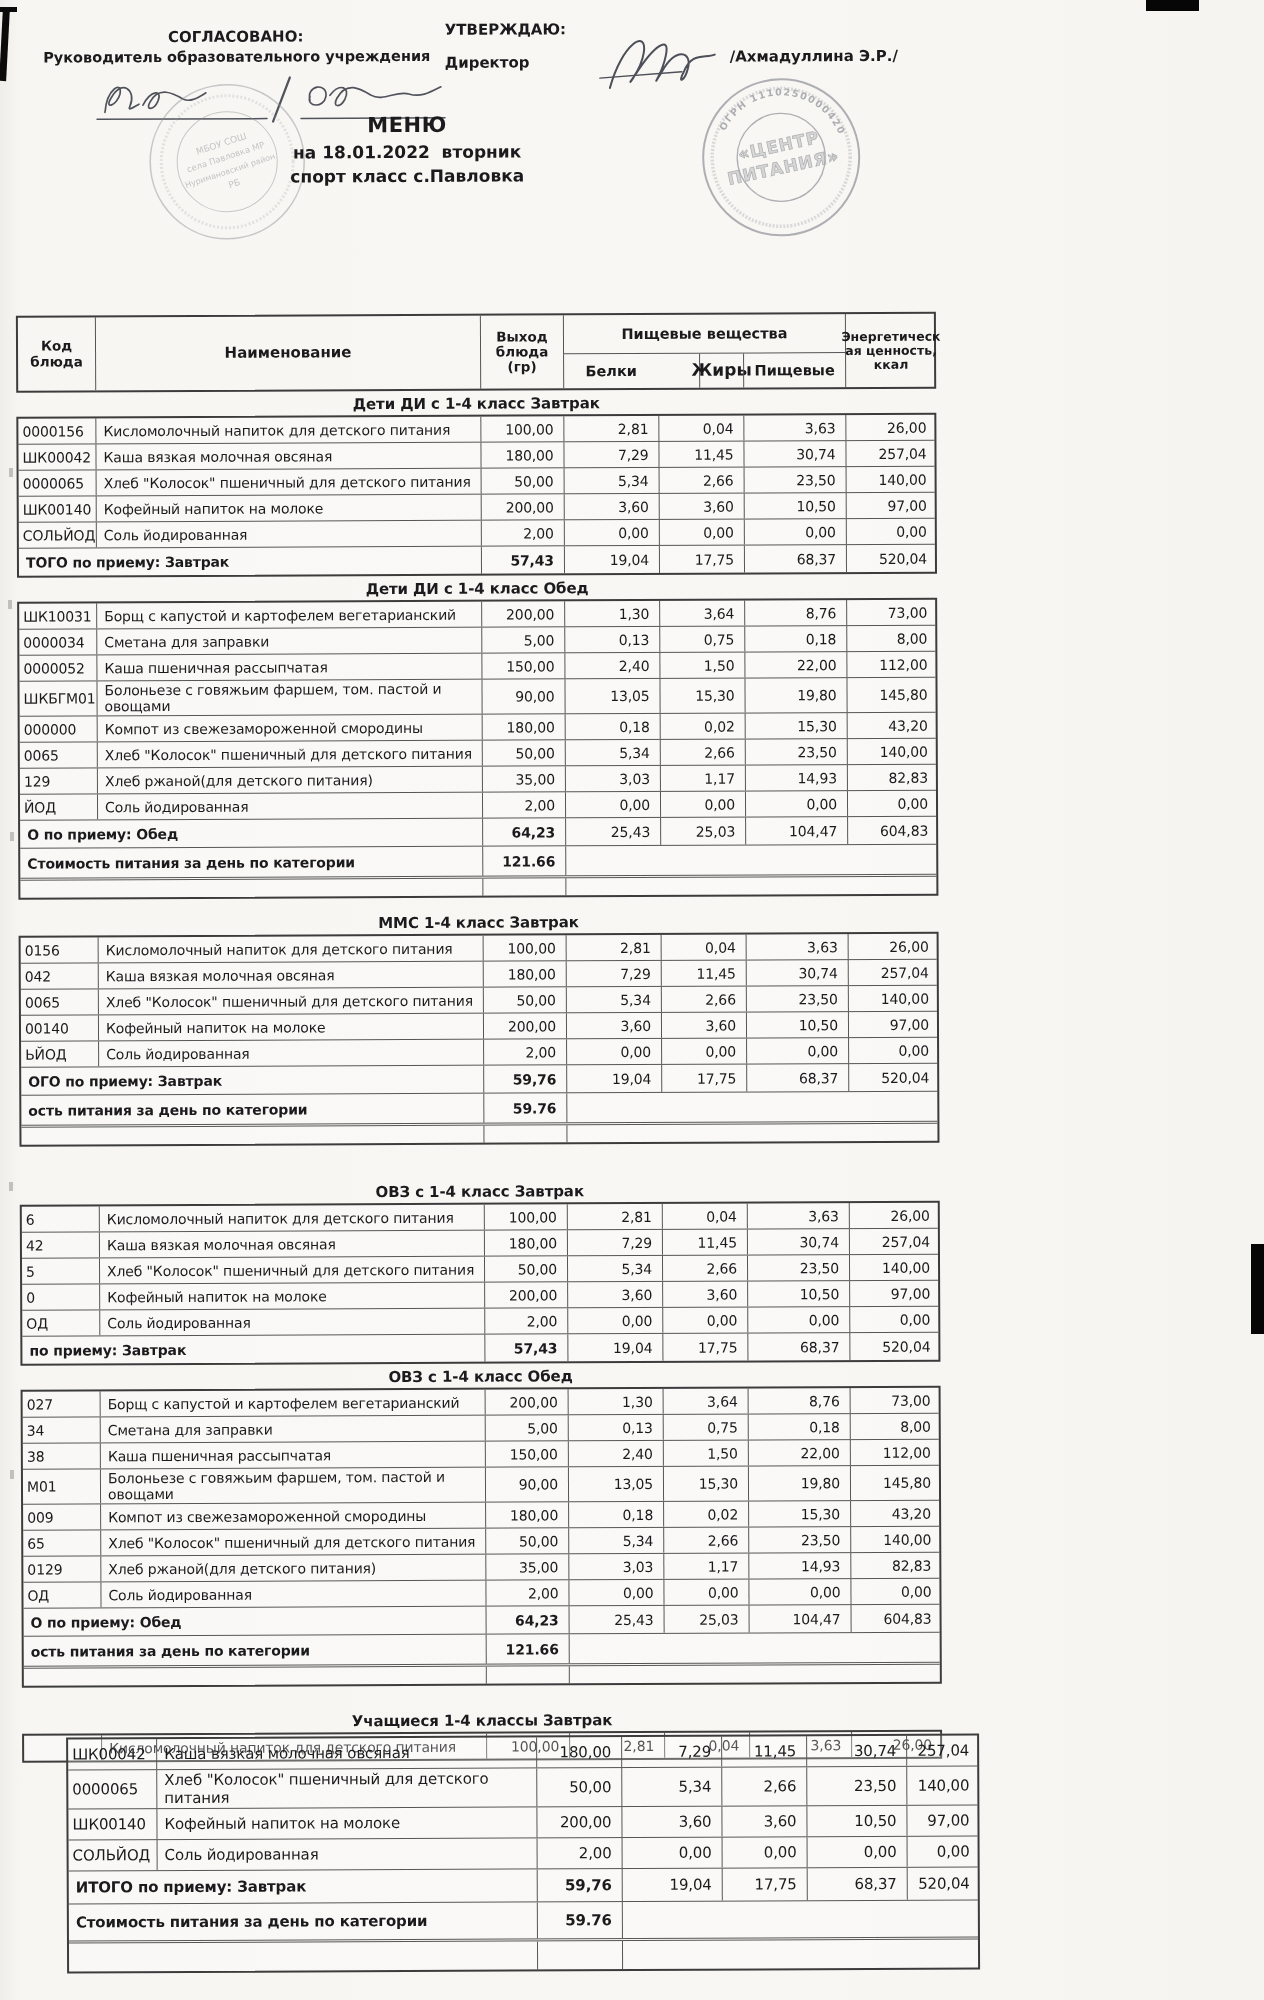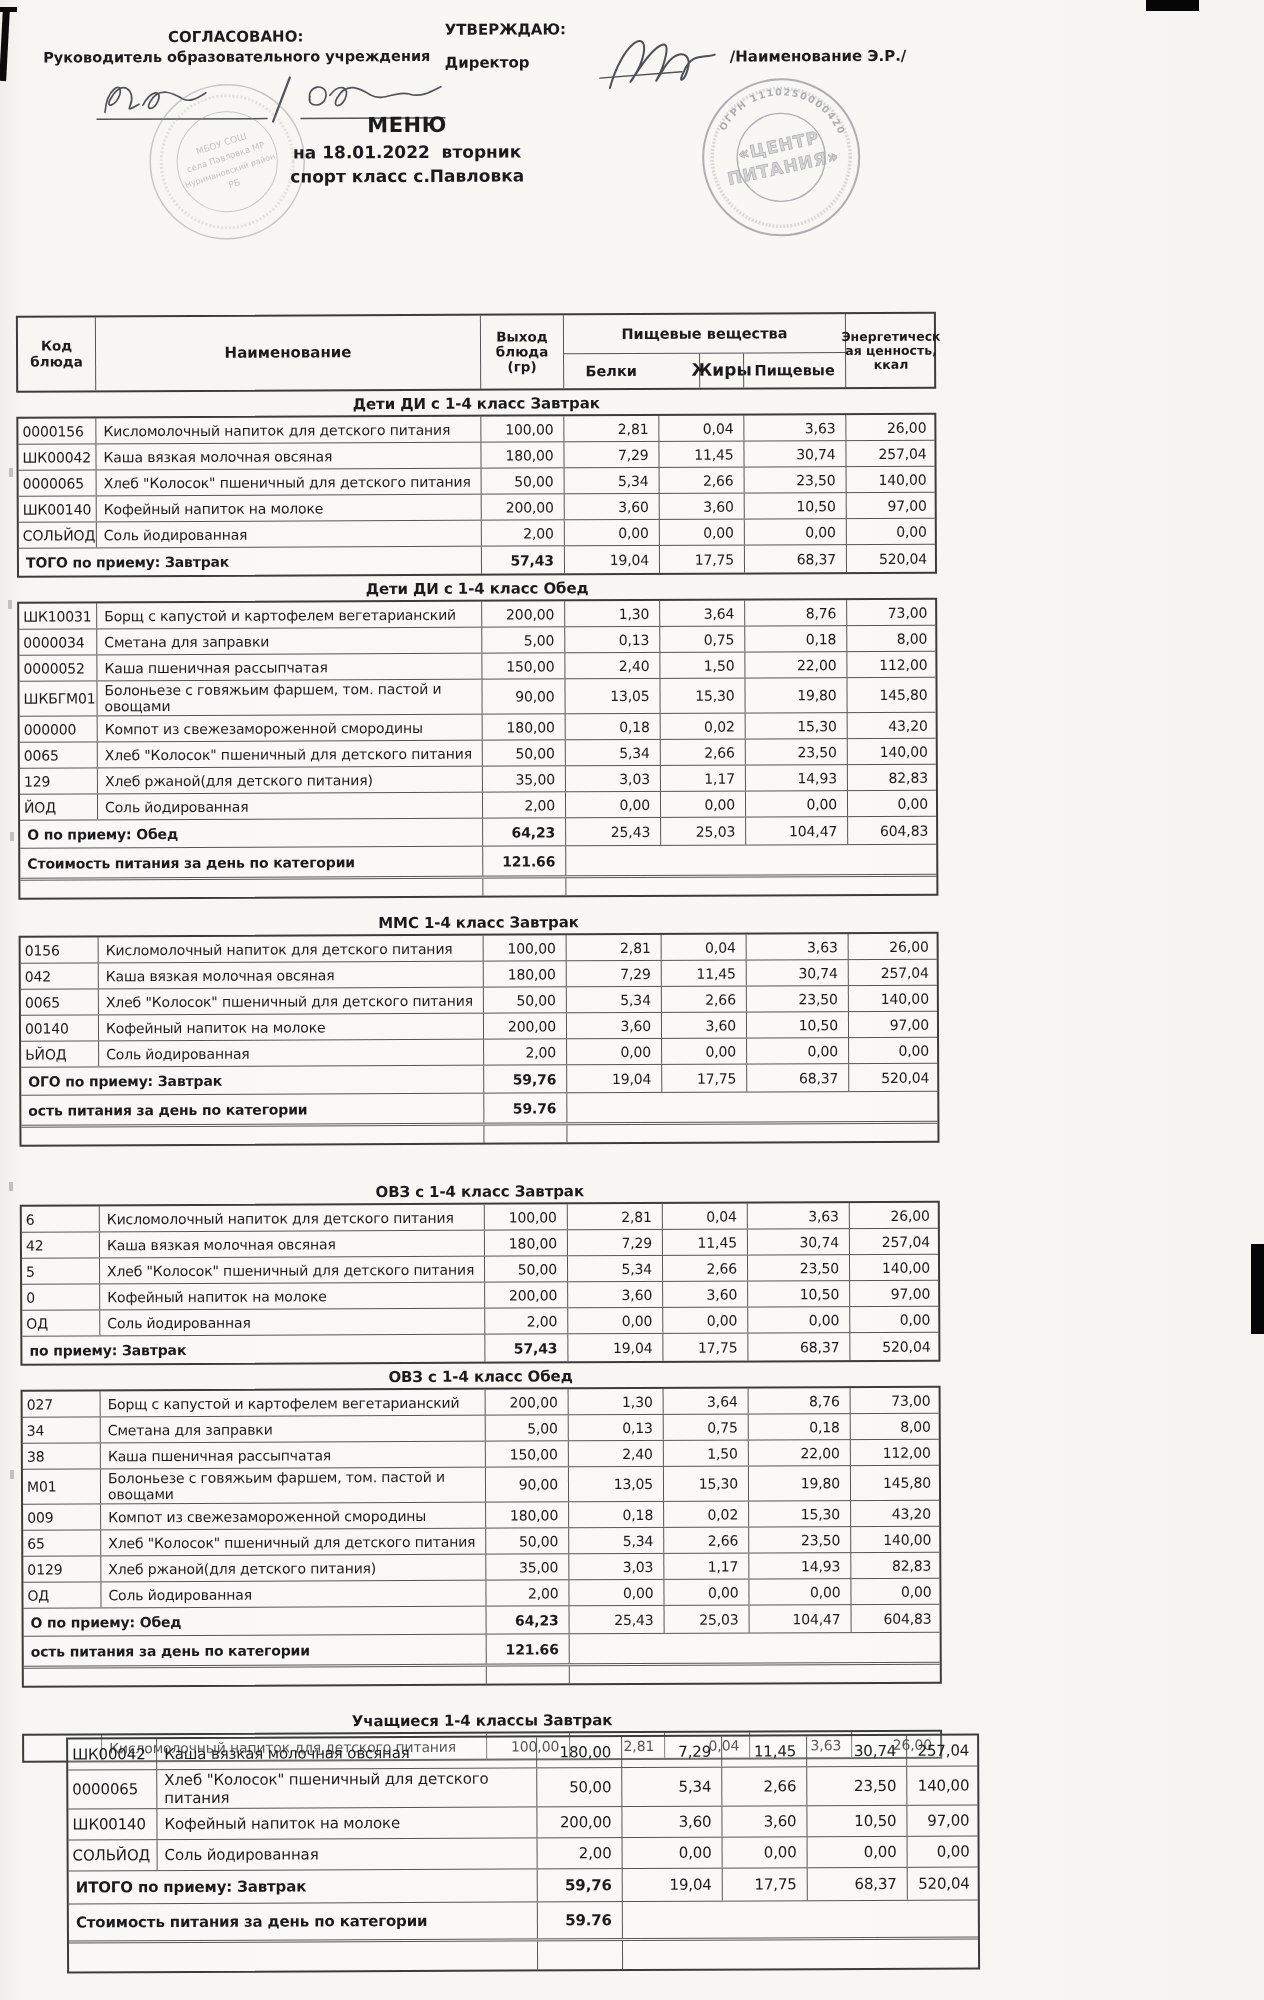--- a/index.html
+++ b/index.html
@@ -72,21 +72,21 @@
   <div class="tick" style="left:10px;top:832px;"></div>
   <div class="tick" style="left:9px;top:1182px;"></div>
   <div class="tick" style="left:10px;top:1470px;"></div>
 
   <div class="tilt">
 
     <div class="agreed">СОГЛАСОВАНО:</div>
     <div class="agreed-role">Руководитель образовательного учреждения</div>
     <div class="approved">УТВЕРЖДАЮ:</div>
     <div class="approved-role">Директор</div>
-    <div class="approved-name">/Наименование Э.Р./</div>
+    <div class="approved-name">/Ахмадуллина Э.Р./</div>
 
     <svg class="sig" style="left:80px;top:70px;" width="400" height="60" viewBox="0 0 400 60">
       <g fill="none" stroke="#3a3d47" stroke-width="1.7" stroke-linecap="round" opacity="0.88">
         <path d="M28 40 C 30 16 46 8 43 22 C 40 33 27 38 34 26 C 45 6 60 18 53 34 C 50 40 58 34 62 32"></path>
         <path d="M66 33 C 74 18 86 17 81 29 C 77 38 68 39 73 30 C 82 14 96 21 106 27 C 114 31 122 25 129 21"></path>
         <path d="M196 50 L213 6" stroke-width="2.2"></path>
         <path d="M233 29 C 229 13 251 11 249 25 C 247 37 229 36 233 25 M253 24 C 263 11 274 16 268 28 C 263 37 255 36 260 27 C 270 9 284 18 294 24 C 306 31 320 19 332 23 C 344 27 354 21 364 16"></path>
         <path d="M20 47 L190 47" stroke-width="1.5"></path>
         <path d="M224 47 L368 47" stroke-width="1.5"></path>
       </g>

